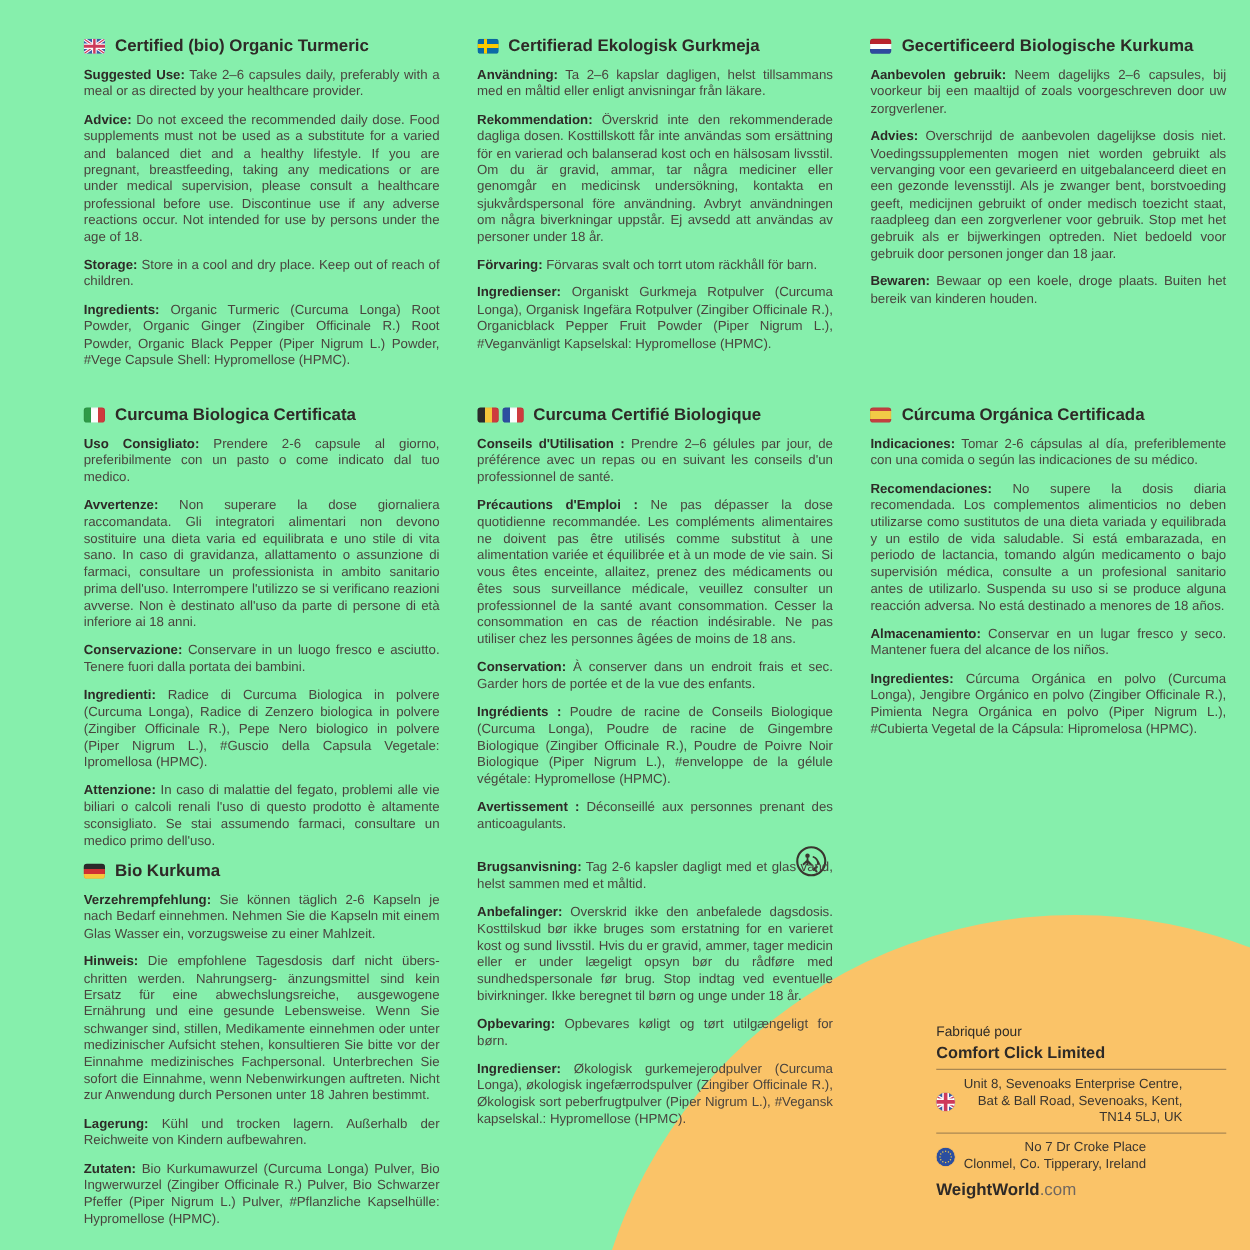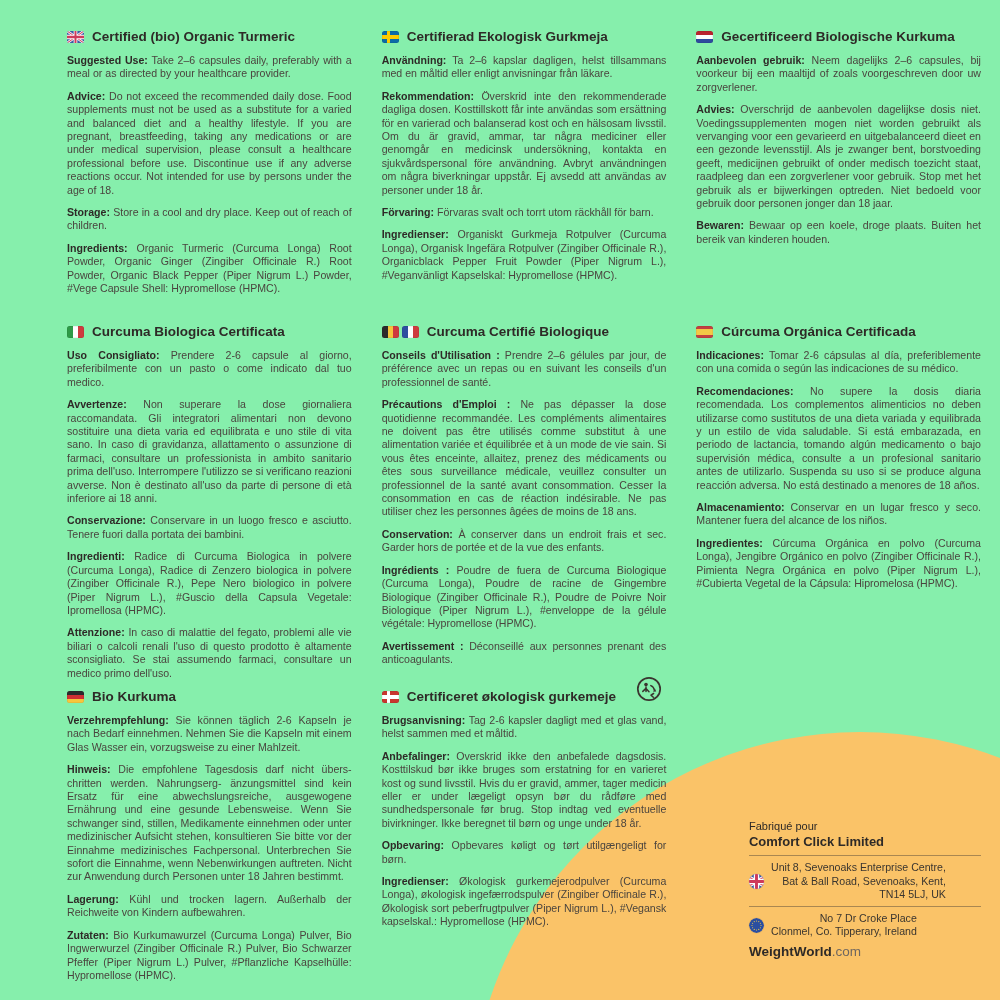--- a/index.html
+++ b/index.html
@@ -166,21 +166,21 @@
         <h2>
           <span class="flag-group">
             <span class="flag flag-be"></span>
             <span class="flag flag-fr"></span>
           </span>
           <span>Curcuma Certifié Biologique</span>
         </h2>
         <p><b>Conseils d'Utilisation :</b> <span>Prendre 2–6 gélules par jour, de préférence avec un repas ou en suivant les conseils d'un professionnel de santé.</span></p>
         <p><b>Précautions d'Emploi :</b> <span>Ne pas dépasser la dose quotidienne recommandée. Les compléments alimentaires ne doivent pas être utilisés comme substitut à une alimentation variée et équilibrée et à un mode de vie sain. Si vous êtes enceinte, allaitez, prenez des médicaments ou êtes sous surveillance médicale, veuillez consulter un professionnel de la santé avant consommation. Cesser la consommation en cas de réaction indésirable. Ne pas utiliser chez les personnes âgées de moins de 18 ans.</span></p>
         <p><b>Conservation:</b> <span>À conserver dans un endroit frais et sec. Garder hors de portée et de la vue des enfants.</span></p>
-        <p><b>Ingrédients :</b> <span>Poudre de fuera de Curcuma Biologique (Curcuma Longa), Poudre de racine de Gingembre Biologique (Zingiber Officinale R.), Poudre de Poivre Noir Biologique (Piper Nigrum L.), #enveloppe de la gélule végétale: Hypromellose (HPMC).</span></p>
+        <p><b>Ingrédients :</b> <span>Poudre de racine de Conseils Biologique (Curcuma Longa), Poudre de racine de Gingembre Biologique (Zingiber Officinale R.), Poudre de Poivre Noir Biologique (Piper Nigrum L.), #enveloppe de la gélule végétale: Hypromellose (HPMC).</span></p>
         <p><b>Avertissement :</b> <span>Déconseillé aux personnes prenant des anticoagulants.</span></p>
         <div class="triman-row">
           <svg viewBox="0 0 26 26" fill="none">
             <circle cx="13" cy="13" r="11.2" stroke="#3A352F" stroke-width="1.7"></circle>
             <circle cx="10" cy="8.6" r="1.8" fill="#3A352F"></circle>
             <path d="M10 11 v4.6 M10 12.4 l-3.2 3 M10 12.6 l3 3.2" stroke="#3A352F" stroke-width="1.5" stroke-linecap="round"></path>
             <path d="M14.8 9.6 a6 6 0 0 1 3.6 4.6" stroke="#3A352F" stroke-width="1.5" stroke-linecap="round"></path>
             <path d="M18.9 12.6 l1.3 2.9 -3.1 0.3 z" fill="#3A352F"></path>
             <path d="M17.6 17.5 l-2.6 1.6 2.3 2.1" stroke="#3A352F" stroke-width="1.5" stroke-linecap="round" stroke-linejoin="round"></path>
           </svg>
@@ -204,26 +204,20 @@
             <span class="flag flag-de"></span>
           </span>
           <span>Bio Kurkuma</span>
         </h2>
         <p><b>Verzehrempfehlung:</b> <span>Sie können täglich 2-6 Kapseln je nach Bedarf einnehmen. Nehmen Sie die Kapseln mit einem Glas Wasser ein, vorzugsweise zu einer Mahlzeit.</span></p>
         <p><b>Hinweis:</b> <span>Die empfohlene Tagesdosis darf nicht übers- chritten werden. Nahrungserg- änzungsmittel sind kein Ersatz für eine abwechslungsreiche, ausgewogene Ernährung und eine gesunde Lebensweise. Wenn Sie schwanger sind, stillen, Medikamente einnehmen oder unter medizinischer Aufsicht stehen, konsultieren Sie bitte vor der Einnahme medizinisches Fachpersonal. Unterbrechen Sie sofort die Einnahme, wenn Nebenwirkungen auftreten. Nicht zur Anwendung durch Personen unter 18 Jahren bestimmt.</span></p>
         <p><b>Lagerung:</b> <span>Kühl und trocken lagern. Außerhalb der Reichweite von Kindern aufbewahren.</span></p>
         <p><b>Zutaten:</b> <span>Bio Kurkumawurzel (Curcuma Longa) Pulver, Bio Ingwerwurzel (Zingiber Officinale R.) Pulver, Bio Schwarzer Pfeffer (Piper Nigrum L.) Pulver, #Pflanzliche Kapselhülle: Hypromellose (HPMC).</span></p>
       </section>
       <section class="label-section">
-        <h2>
-          <span class="flag-group">
-            <span class="flag flag-dk"></span>
-          </span>
-          <span>Certificeret økologisk gurkemeje</span>
-        </h2>
         <p><b>Brugsanvisning:</b> <span>Tag 2-6 kapsler dagligt med et glas vand, helst sammen med et måltid.</span></p>
         <p><b>Anbefalinger:</b> <span>Overskrid ikke den anbefalede dagsdosis. Kosttilskud bør ikke bruges som erstatning for en varieret kost og sund livsstil. Hvis du er gravid, ammer, tager medicin eller er under lægeligt opsyn bør du rådføre med sundhedspersonale før brug. Stop indtag ved eventuelle bivirkninger. Ikke beregnet til børn og unge under 18 år.</span></p>
         <p><b>Opbevaring:</b> <span>Opbevares køligt og tørt utilgængeligt for børn.</span></p>
         <p><b>Ingredienser:</b> <span>Økologisk gurkemejerodpulver (Curcuma Longa), økologisk ingefærrodspulver (Zingiber Officinale R.), Økologisk sort peberfrugtpulver (Piper Nigrum L.), #Vegansk kapselskal.: Hypromellose (HPMC).</span></p>
       </section>
       <div class="footer-cell" id="footer-cell">
       <div class="company-block">
         <div class="made-for">Fabriqué pour</div>
         <div class="company-name">Comfort Click Limited</div>
         <hr class="divider">

